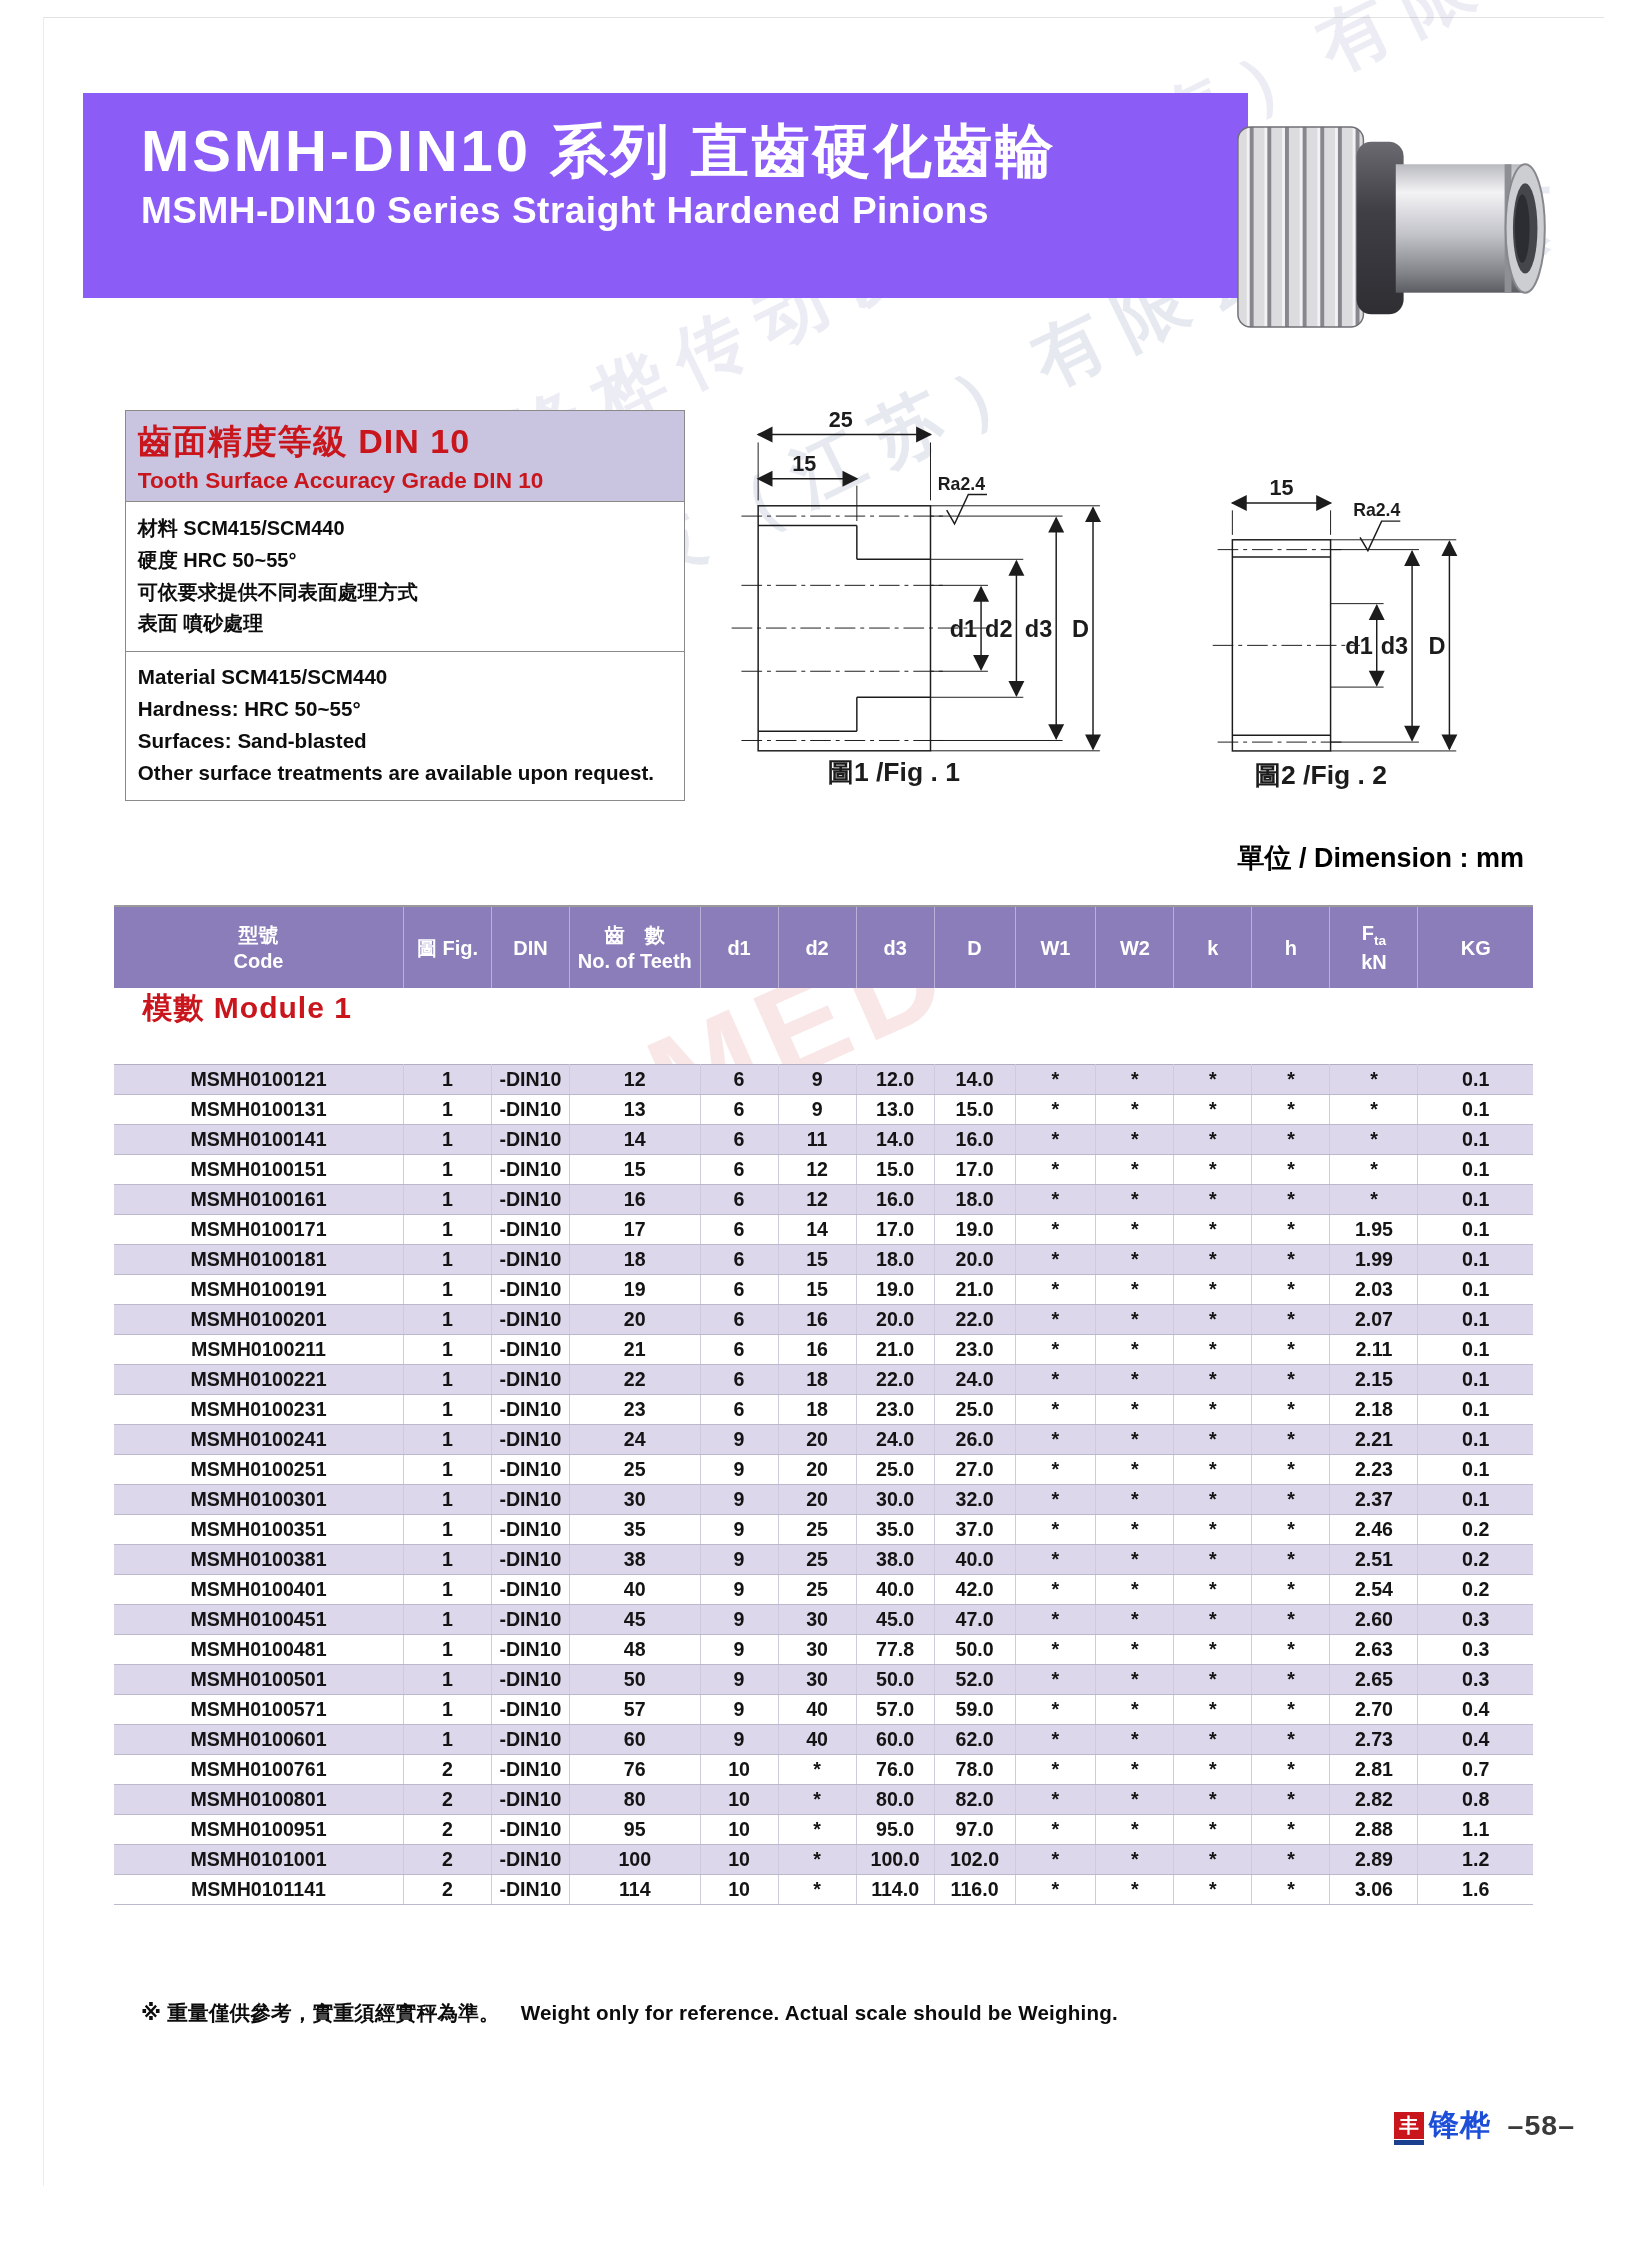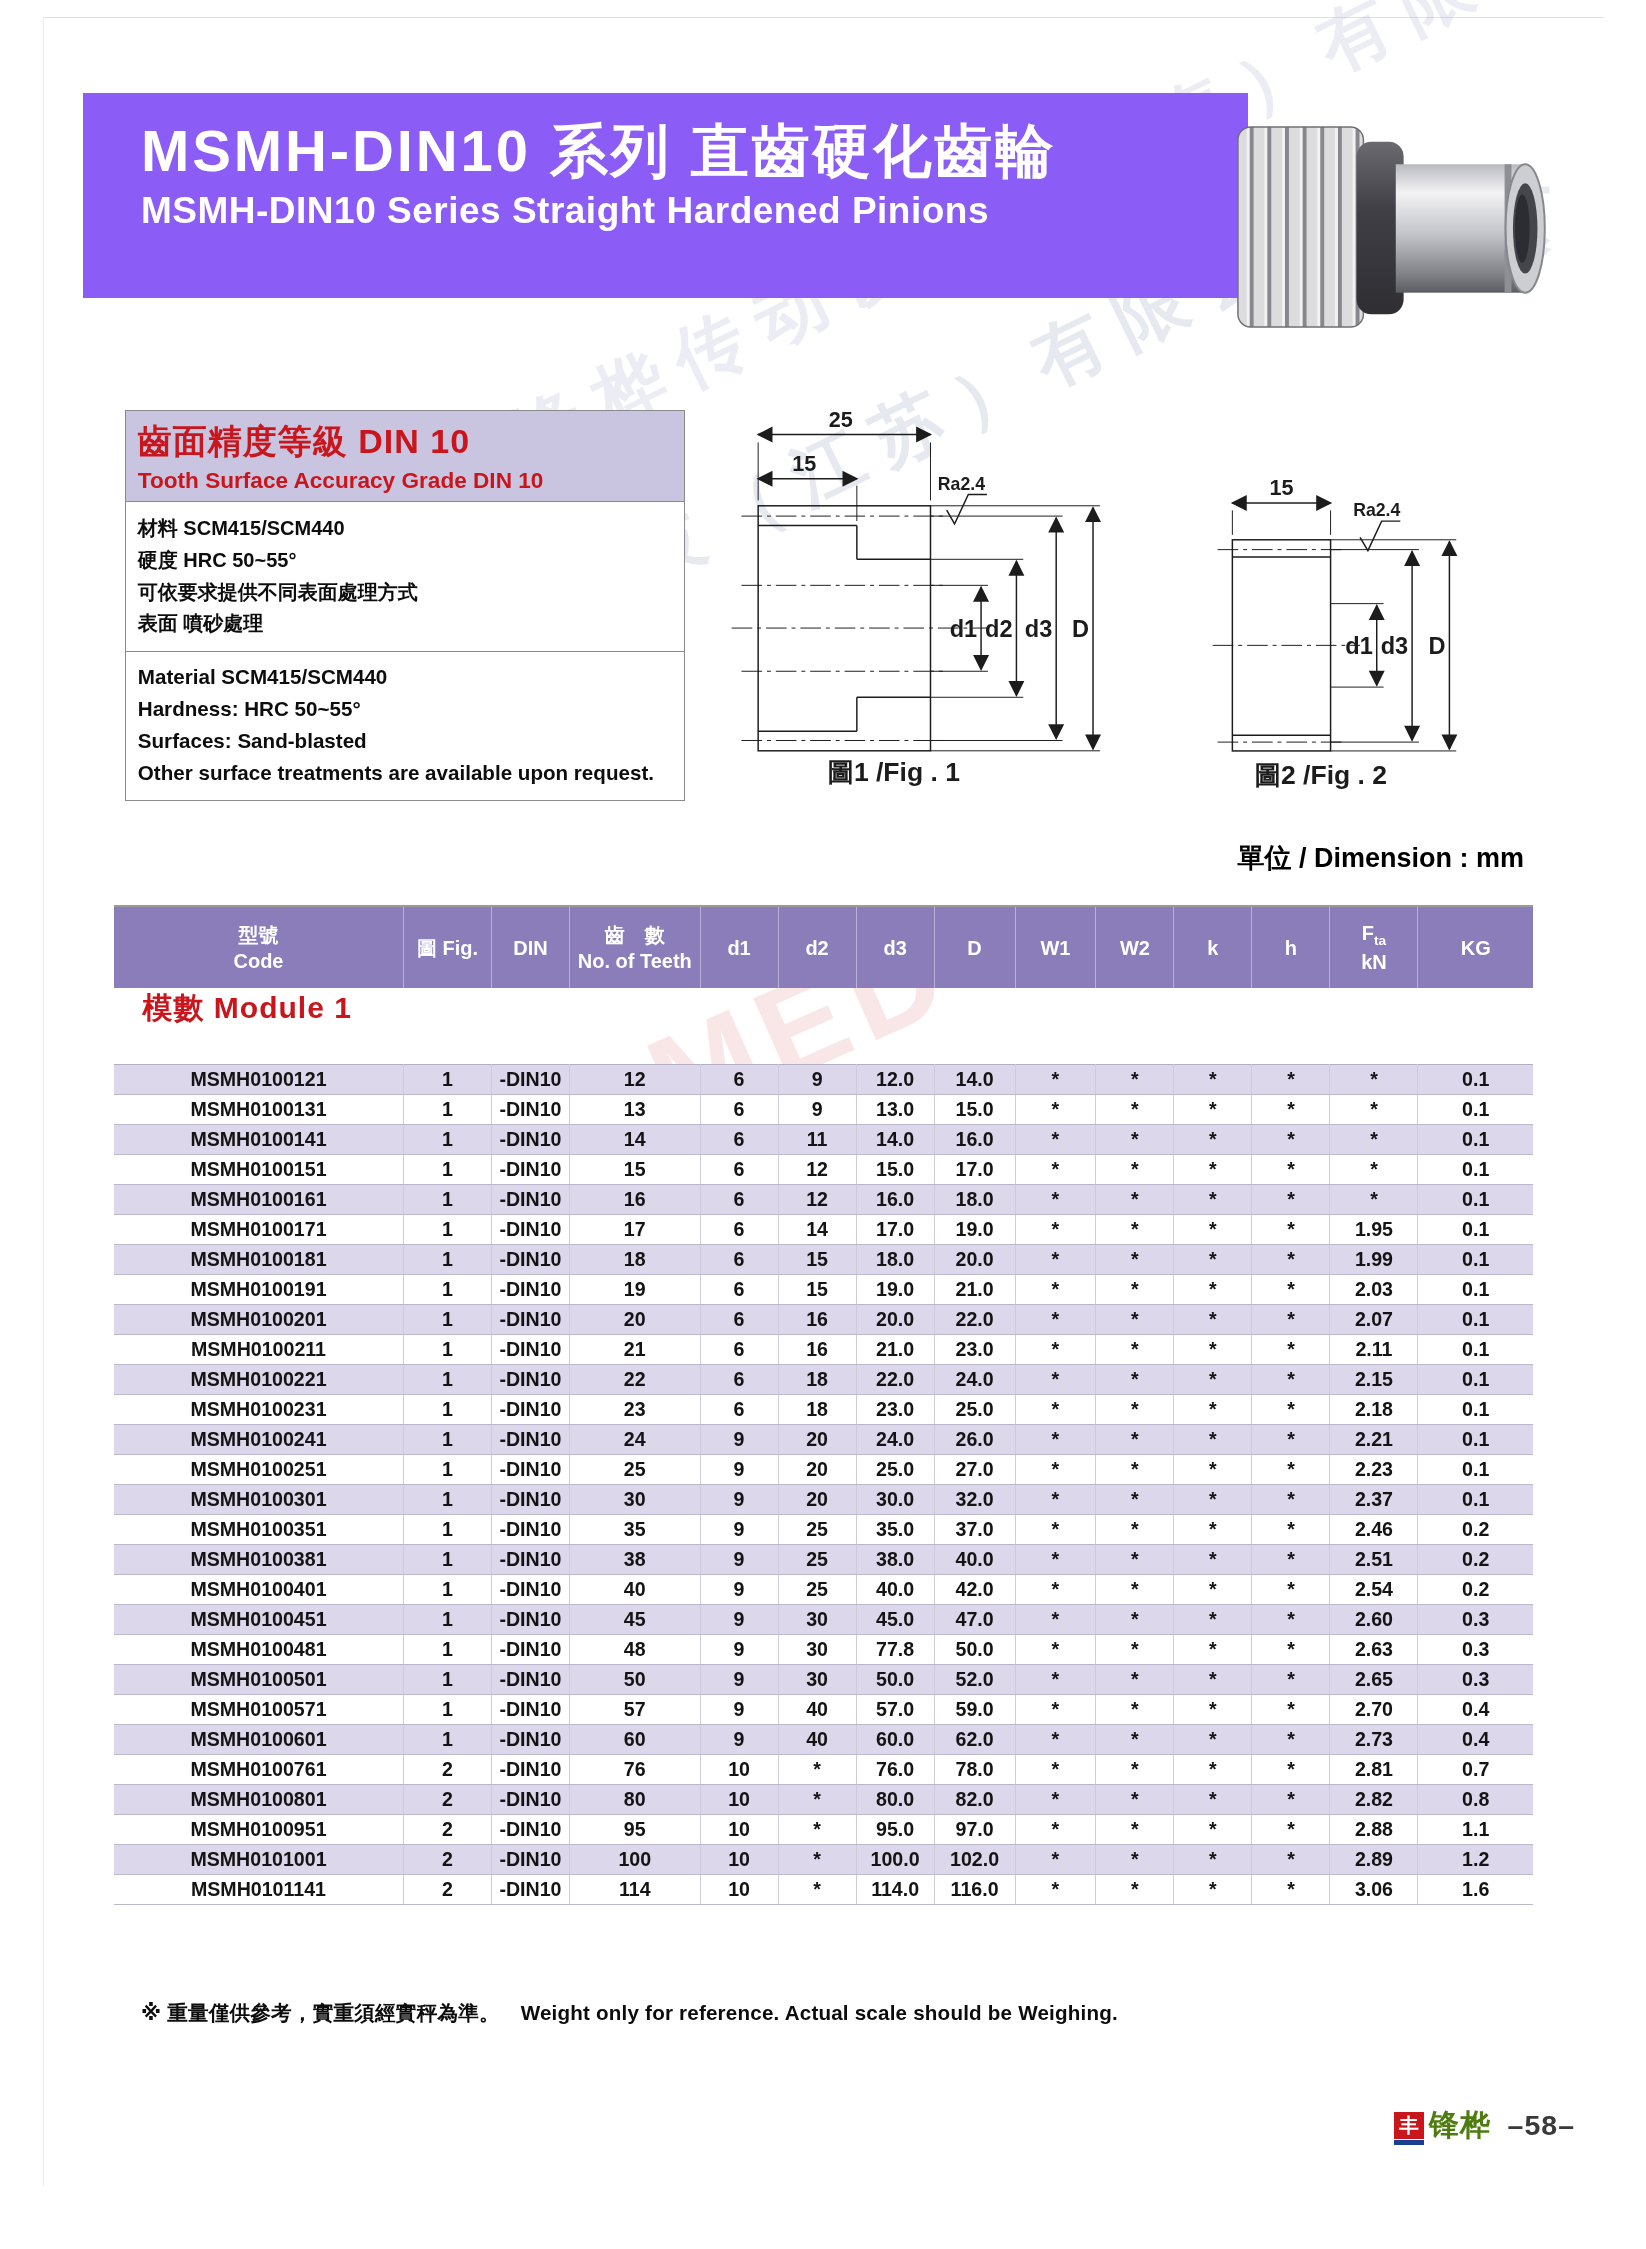--- a/index.html
+++ b/index.html
@@ -60,21 +60,21 @@
     border-right:1px solid #cfcbdf;border-bottom:1px solid #bcb8cd;padding:0;white-space:nowrap;overflow:hidden;}
   .tbody-table td:last-child{border-right:none;}
 
   
   .footnote{position:absolute;left:141px;top:1999px;font-size:20.6px;font-weight:700;color:#0c0c0c;letter-spacing:0.2px;}
   .footer{position:absolute;left:1394px;top:2105px;display:flex;align-items:center;}
   .logo{display:flex;align-items:center;}
   .logo-mark{width:30px;height:27.5px;background:#c9151c;color:#fff;font-size:19.6px;font-weight:800;
     display:flex;align-items:center;justify-content:center;position:relative;}
   .logo-mark::after{content:"";position:absolute;left:0;bottom:-5.9px;width:30px;height:4.9px;background:#1a3f8f;}
-  .logo-text{color:#4d7c0f;font-size:30px;font-weight:800;margin-left:4.9px;letter-spacing:1px;}
+  .logo-text{color:#1d4ed8;font-size:30px;font-weight:800;margin-left:4.9px;letter-spacing:1px;}
   .page-number{font-size:28.5px;font-weight:700;color:#3a3a3a;margin-left:16.7px;letter-spacing:1px;}
 
   
   .wm{position:absolute;pointer-events:none;white-space:nowrap;font-weight:700;}
   .wm-d1{left:211px;top:717px;font-size:71px;letter-spacing:18.7px;color:rgba(108,118,168,0.16);transform:rotate(-26deg);transform-origin:left top;}
   .wm-d2{left:496px;top:402px;font-size:71px;letter-spacing:18.7px;color:rgba(108,118,168,0.13);transform:rotate(-26deg);transform-origin:left top;}
   .wm-d3{left:255px;top:1708px;font-size:71px;letter-spacing:18.7px;color:rgba(108,118,168,0.12);transform:rotate(-26deg);transform-origin:left top;}
   .wm-vert{left:1465px;top:118px;font-size:74px;color:rgba(108,118,168,0.15);writing-mode:vertical-rl;letter-spacing:12.8px;}
   .wm-red{left:162px;top:1217px;font-size:128px;letter-spacing:9.8px;color:rgba(201,21,28,0.10);transform:rotate(-24deg);transform-origin:left top;}
 </style>

